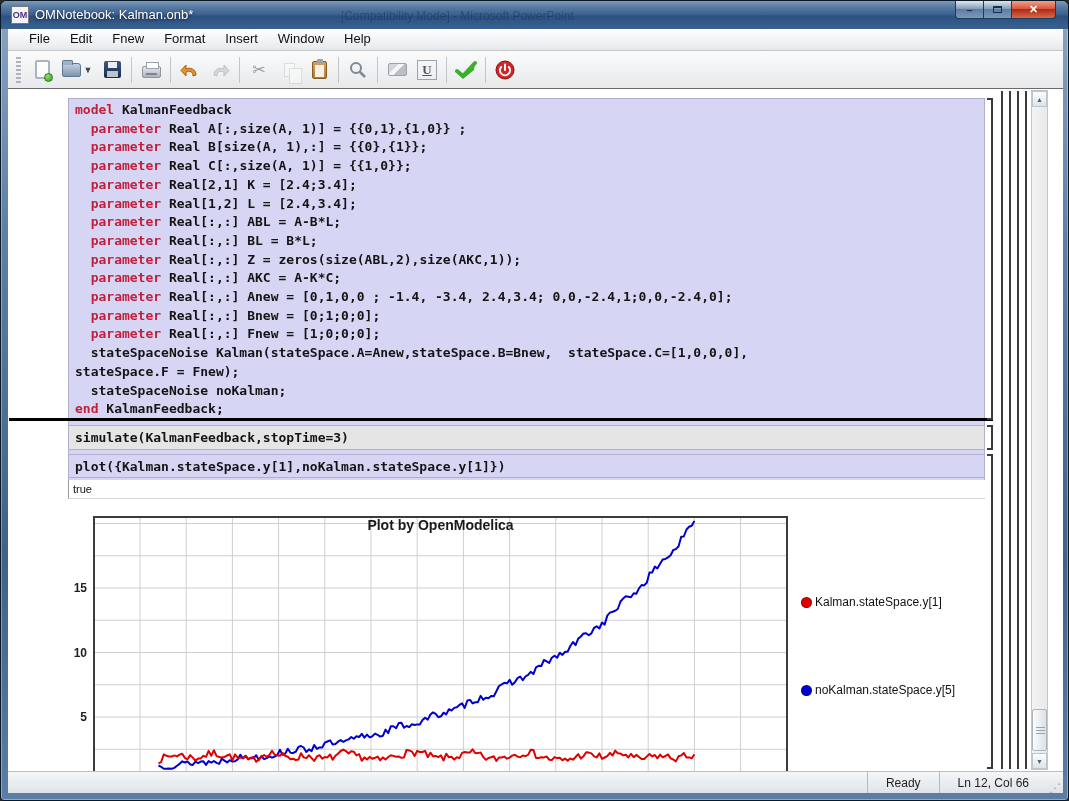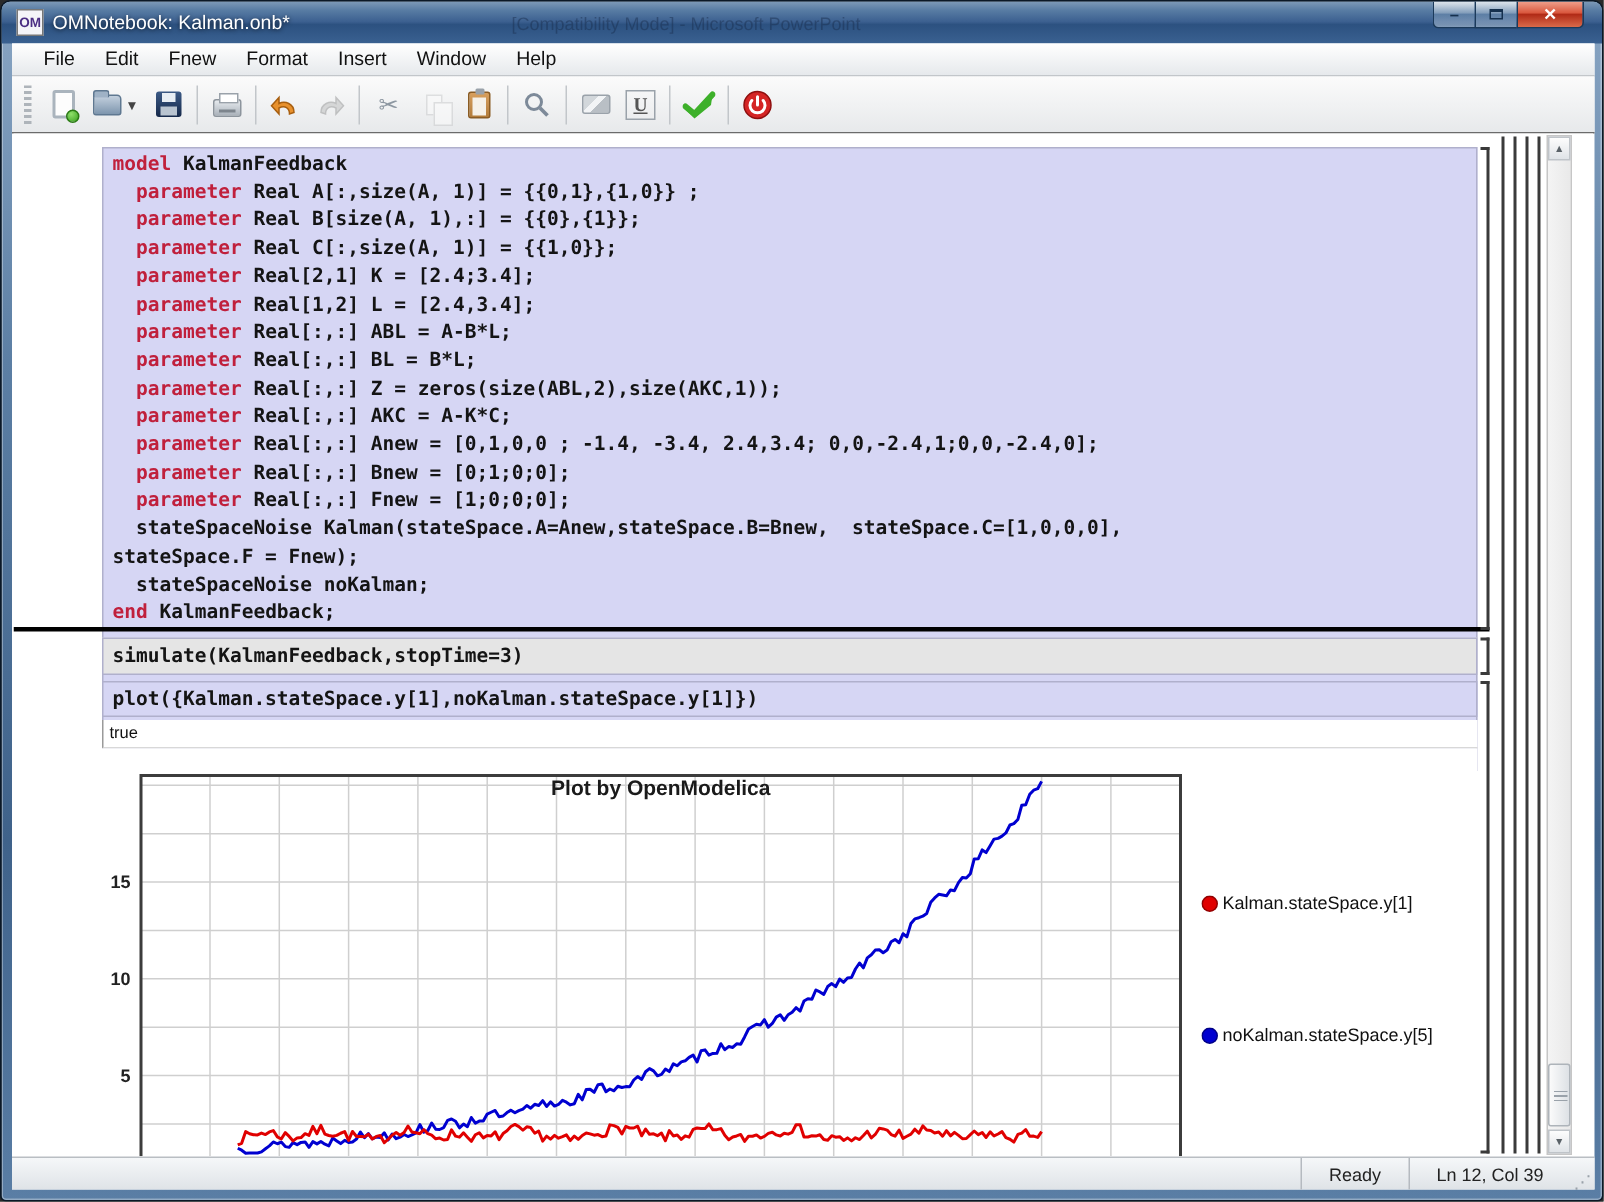--- a/index.html
+++ b/index.html
@@ -294,19 +294,19 @@
         <div class="sthumb"></div>
         <div class="sbtn sb-down"><span>▼</span></div>
       </div>
     </div>
 
     <div class="statusbar">
       <div class="spanel">
           <span>Ready</span>
         </div>
       <div class="spanel">
-          <span>Ln 12, Col 39</span>
+          <span>Ln 12, Col 66</span>
         </div>
       <div class="resize-grip"></div>
     </div>
 
   </div>
 </div>
 
 </body></html>

